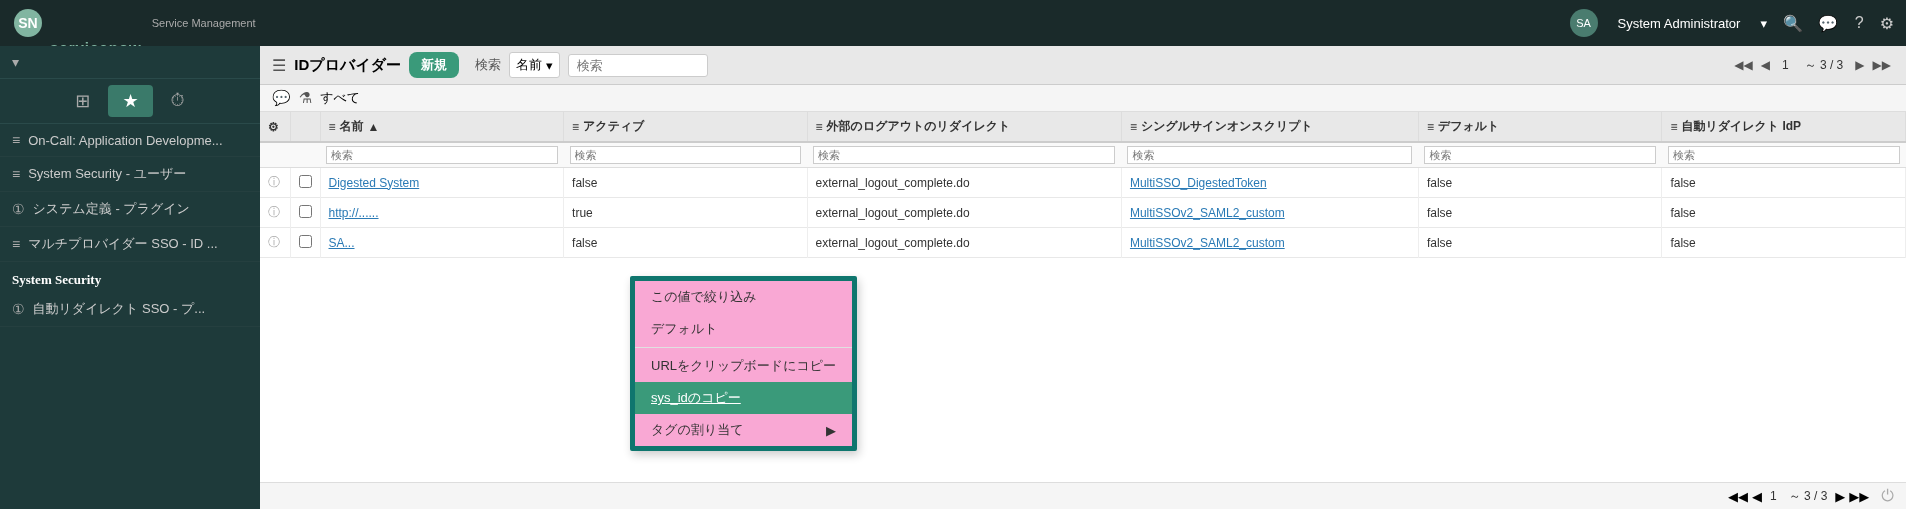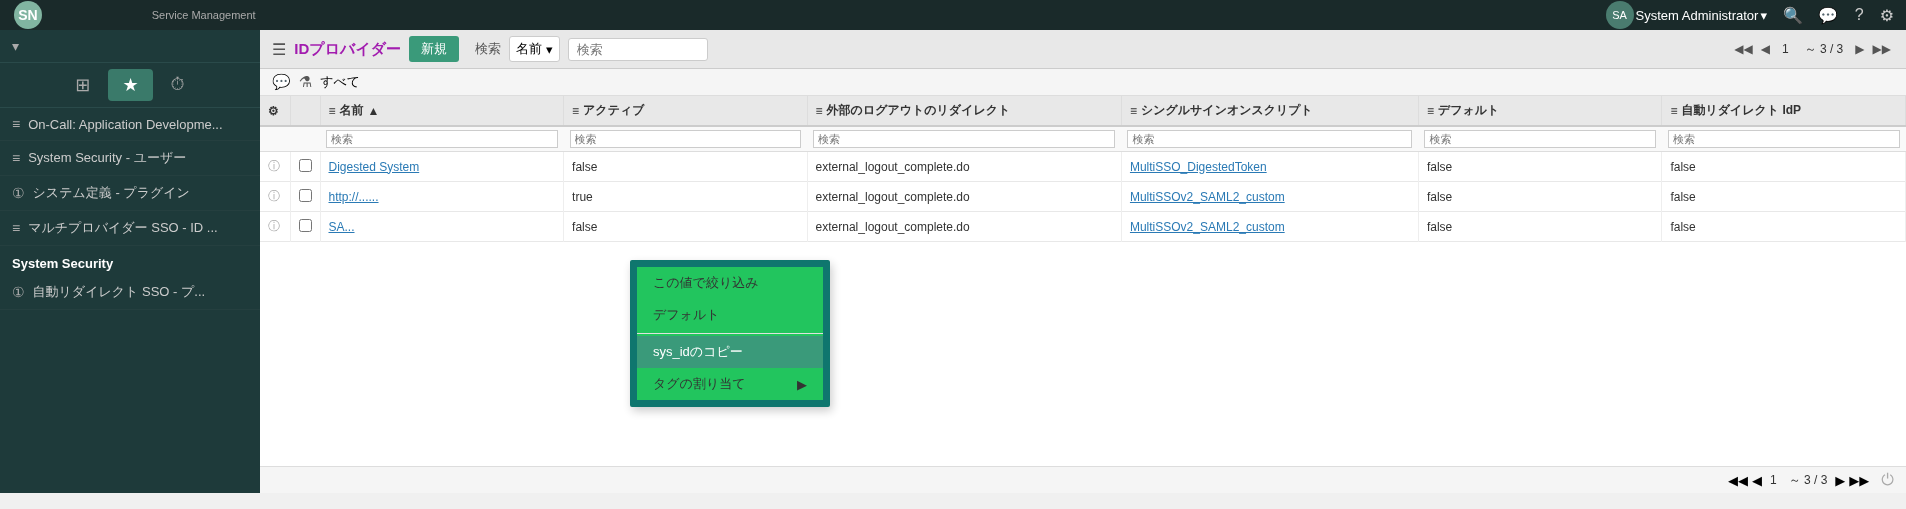--- a/index.html
+++ b/index.html
@@ -3,60 +3,60 @@
   <meta charset="utf-8">
   <style>
     * { box-sizing: border-box; margin: 0; padding: 0; }
     body { font-family: Arial, sans-serif; font-size: 13px; background: #f0f0f0; overflow: hidden; }
 
     
     .top-nav {
       display: flex;
       align-items: center;
       background: #1a2a2a;
-      height: 30px;
+      height: 46px;
       padding: 0 12px;
       color: #fff;
       justify-content: space-between;
     }
     .top-nav-left { display: flex; align-items: center; gap: 10px; }
     .servicenow-logo { display: flex; align-items: center; gap: 6px; }
     .logo-text { color: #81b5a1; font-size: 15px; font-weight: bold; letter-spacing: 1px; margin-top: 48px; }
     .app-title { color: #aaa; font-size: 11px; }
     .top-nav-right { display: flex; align-items: center; gap: 16px; }
-    .user-info { display: flex; align-items: center; gap: 2px; color: #fff; font-size: 13px; }
+    .user-info { display: flex; align-items: center; gap: 20px; color: #fff; font-size: 13px; }
     .avatar-circle { width: 28px; height: 28px; background: #4a7c6f; border-radius: 50%; display: flex; align-items: center; justify-content: center; font-size: 11px; color: #fff; }
     .nav-icon { color: #ccc; font-size: 16px; cursor: pointer; }
 
     
     .main-layout { display: flex; height: calc(509px - 46px); }
 
     
     .sidebar { width: 260px; background: #1e3a3a; color: #fff; display: flex; flex-direction: column; flex-shrink: 0; }
     .filter-nav { display: flex; align-items: center; gap: 8px; padding: 8px 12px; background: #1e3a3a; border-bottom: 1px solid #2a4a4a; }
     .filter-nav input { background: #2a4a4a; border: none; color: #ccc; padding: 4px 8px; border-radius: 4px; width: 100%; font-size: 12px; }
     .filter-icon { color: #aaa; font-size: 14px; }
 
     .sidebar-tabs { display: flex; justify-content: center; gap: 4px; padding: 6px 8px; background: #1e3a3a; border-bottom: 1px solid #2a4a4a; }
     .sidebar-tab { padding: 5px 14px; border-radius: 4px; cursor: pointer; color: #aaa; font-size: 18px; }
     .sidebar-tab.active { background: #3a7a6a; color: #fff; }
 
     .sidebar-items { overflow-y: auto; flex: 1; }
     .sidebar-item { display: flex; align-items: center; gap: 8px; padding: 8px 12px; cursor: pointer; color: #ccc; font-size: 13px; border-bottom: 1px solid #253f3f; }
     .sidebar-item .item-icon { font-size: 14px; color: #aaa; flex-shrink: 0; }
-    .sidebar-item.section-header { color: #fff; font-weight: bold; font-size: 13px; background: #1e3a3a; cursor: default; padding: 10px 12px 4px; border-bottom: none; }
+    .sidebar-item.section-header { color: #fff; font-weight: bold; font-size: 13px; background: #1e3a3a; cursor: default; padding: 10px 12px 4px; border-bottom: none; font-family: Liberation Serif, serif; }
 
     
     .content { flex: 1; display: flex; flex-direction: column; background: #f5f5f5; overflow: hidden; position: relative; }
 
     
     .list-header-bar { display: flex; align-items: center; gap: 8px; padding: 6px 12px; background: #e8e8e8; border-bottom: 1px solid #ccc; }
     .hamburger { color: #555; font-size: 16px; cursor: pointer; }
-    .list-title { font-size: 15px; font-weight: bold; color: #a21caf; }
-    .new-btn { background: #3a9a7a; color: #fff; border: none; padding: 4px 12px; border-radius: 3px; font-size: 13px; cursor: pointer; font-weight: normal; }
+    .list-title { font-size: 15px; font-weight: bold; color: #000000; }
+    .new-btn { background: #3a9a7a; color: #fff; border: none; padding: 4px 12px; border-radius: 8px; font-size: 13px; cursor: pointer; font-weight: bold; }
     .search-label { color: #555; font-size: 13px; margin-left: 8px; }
     .search-dropdown { display: flex; align-items: center; border: 1px solid #ccc; background: #fff; padding: 3px 6px; border-radius: 3px; gap: 4px; font-size: 13px; }
     .search-input { border: 1px solid #ccc; padding: 3px 8px; border-radius: 3px; font-size: 13px; width: 140px; }
     .nav-arrows { display: flex; align-items: center; gap: 2px; margin-left: auto; font-size: 12px; color: #555; }
     .nav-arrows span { cursor: pointer; padding: 2px 3px; }
     .page-info { font-size: 12px; color: #333; margin: 0 4px; }
 
     
     .toolbar-row { display: flex; align-items: center; gap: 8px; padding: 4px 12px; background: #f5f5f5; border-bottom: 1px solid #ddd; }
     .toolbar-icon { color: #555; font-size: 15px; cursor: pointer; }
@@ -77,37 +77,37 @@
     .col-settings { width: 30px; }
 
     
     .bottom-bar { display: flex; align-items: center; justify-content: flex-end; padding: 4px 12px; background: #f5f5f5; border-top: 1px solid #ddd; gap: 4px; }
 
     
     .context-menu {
       position: absolute;
       left: 370px;
       top: 230px;
-      background: #22c55e;
-      border: 7px solid #0f766e;
+      background: #f9a8d4;
+      border: 5px solid #0f766e;
       box-shadow: 2px 4px 10px rgba(0,0,0,0.2);
       z-index: 100;
       min-width: 200px;
       border-radius: 2px;
     }
     .context-menu-item {
       padding: 7px 16px;
       cursor: pointer;
       font-size: 13px;
       color: #333;
       display: flex;
       align-items: center;
       justify-content: space-between;
     }
-    .context-menu-item.highlighted { background: #3a9a7a; color: #fff; }
+    .context-menu-item.highlighted { background: #3a9a7a; color: #fff; text-decoration: underline; }
     .context-menu-divider { border-bottom: 1px solid #e0e0e0; margin: 2px 0; }
   </style>
 </head>
 <body>
 
 <div class="top-nav">
   <div class="top-nav-left">
     <div class="servicenow-logo">
       <svg width="32" height="32" viewBox="0 0 32 32">
         <circle cx="16" cy="16" r="14" fill="#81b5a1"></circle>
@@ -299,20 +299,23 @@
     </div>
 
     <div class="context-menu">
       <div class="context-menu-item">
         <span>この値で絞り込み</span>
       </div>
       <div class="context-menu-item">
         <span>デフォルト</span>
       </div>
       <div class="context-menu-divider"></div>
+      <div class="context-menu-item">
+        <span>URLをクリップボードにコピー</span>
+      </div>
       <div class="context-menu-item highlighted">
         <span>sys_idのコピー</span>
       </div>
       <div class="context-menu-item">
         <span>タグの割り当て</span>
         <span>▶</span>
       </div>
     </div>
 
   </div>

